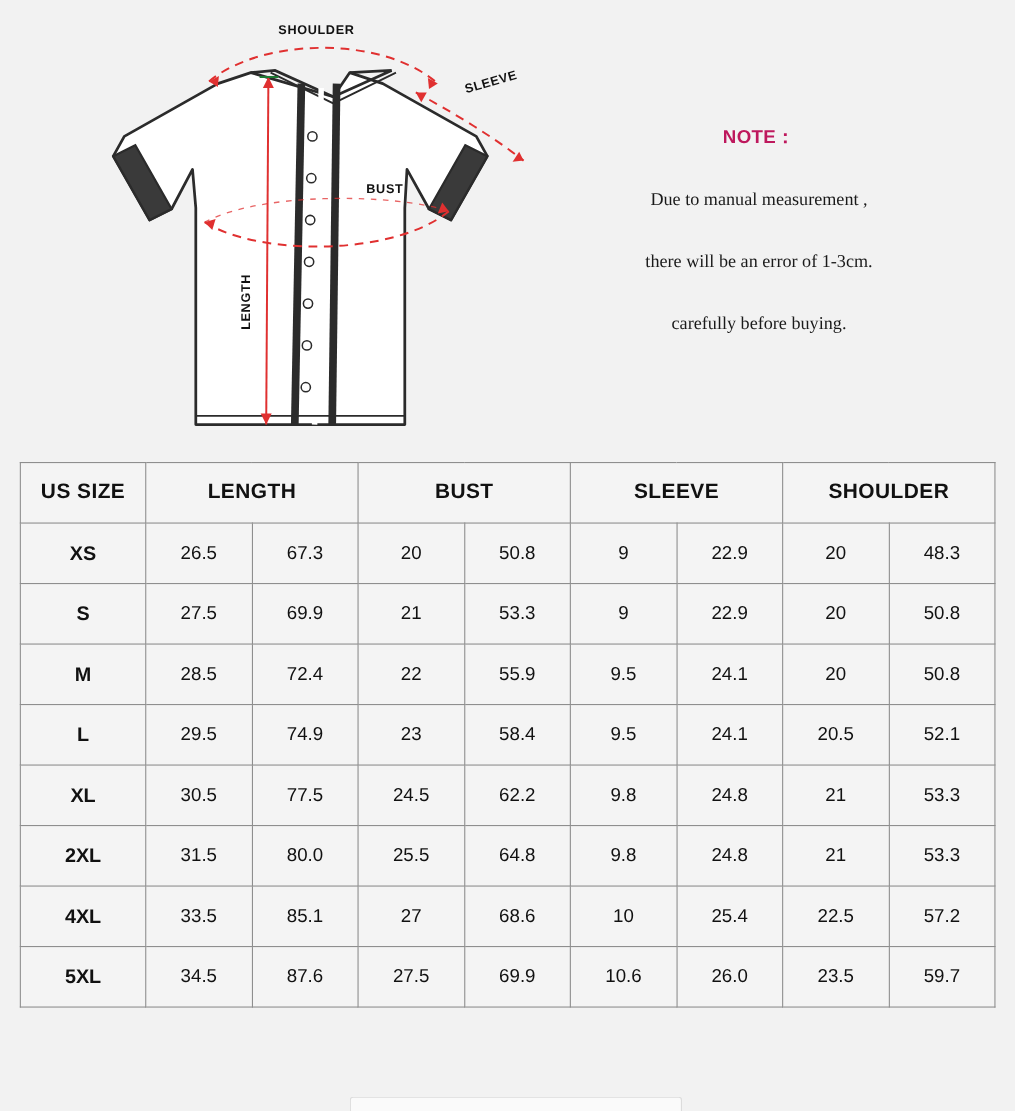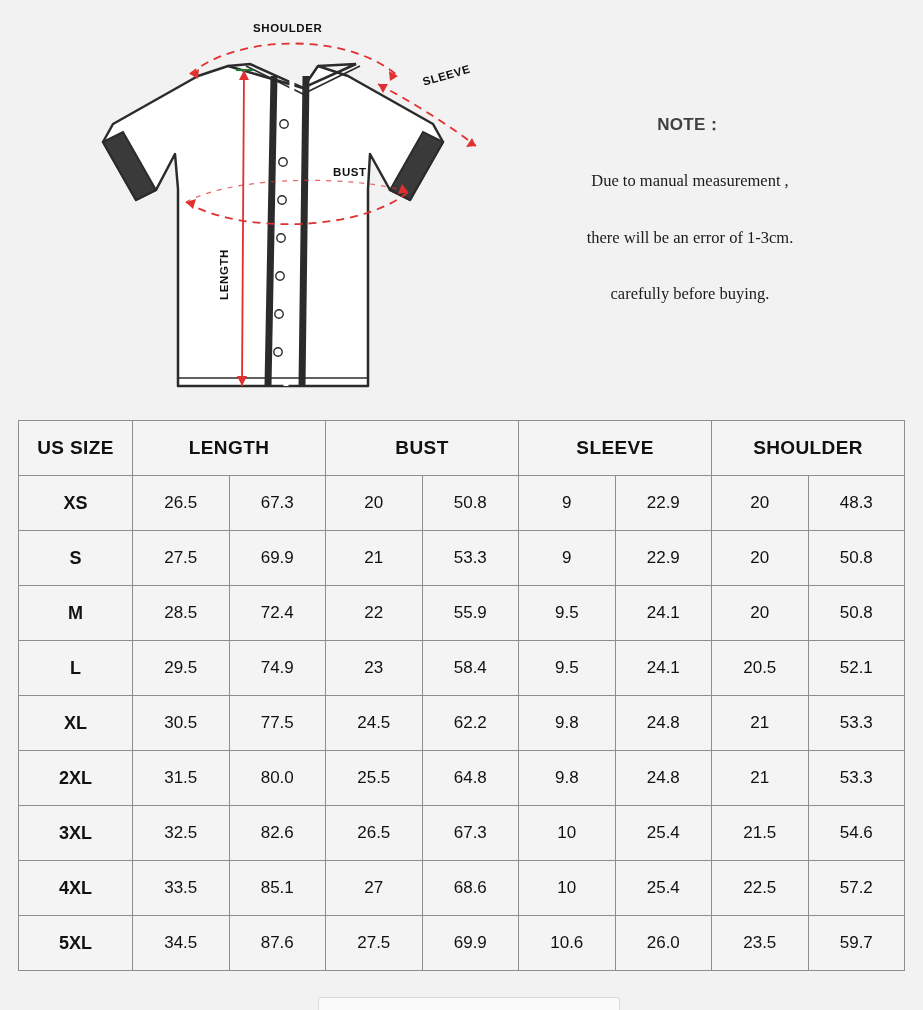--- a/index.html
+++ b/index.html
@@ -40,21 +40,21 @@
     left: 470px;
     top: 110px;
     width: 440px;
     text-align: center;
     font-family: "Liberation Serif", serif;
     color: #1a1a1a;
     font-size: 16.5px;
     line-height: 1.72;
   }
   .note-title {
-    color: #404040;
+    color: #be185d;
     font-weight: bold;
     font-size: 17px;
     font-family: "Liberation Sans", sans-serif;
     letter-spacing: .3px;
     margin-bottom: 4px;
   }
   .note-line { white-space: nowrap; margin-top: 28px; }
   .note-line.wrap { white-space: normal; }
   .bold-in { font-weight: normal; }
 
@@ -292,31 +292,20 @@
           <td>31.5</td>
           <td>80.0</td>
           <td>25.5</td>
           <td>64.8</td>
           <td>9.8</td>
           <td>24.8</td>
           <td>21</td>
           <td>53.3</td>
         </tr>
         <tr class="data-row">
-          <td class="size-cell">3XL</td>
-          <td>32.5</td>
-          <td>82.6</td>
-          <td>26.5</td>
-          <td>67.3</td>
-          <td>10</td>
-          <td>25.4</td>
-          <td>21.5</td>
-          <td>54.6</td>
-        </tr>
-        <tr class="data-row">
           <td class="size-cell">4XL</td>
           <td>33.5</td>
           <td>85.1</td>
           <td>27</td>
           <td>68.6</td>
           <td>10</td>
           <td>25.4</td>
           <td>22.5</td>
           <td>57.2</td>
         </tr>

